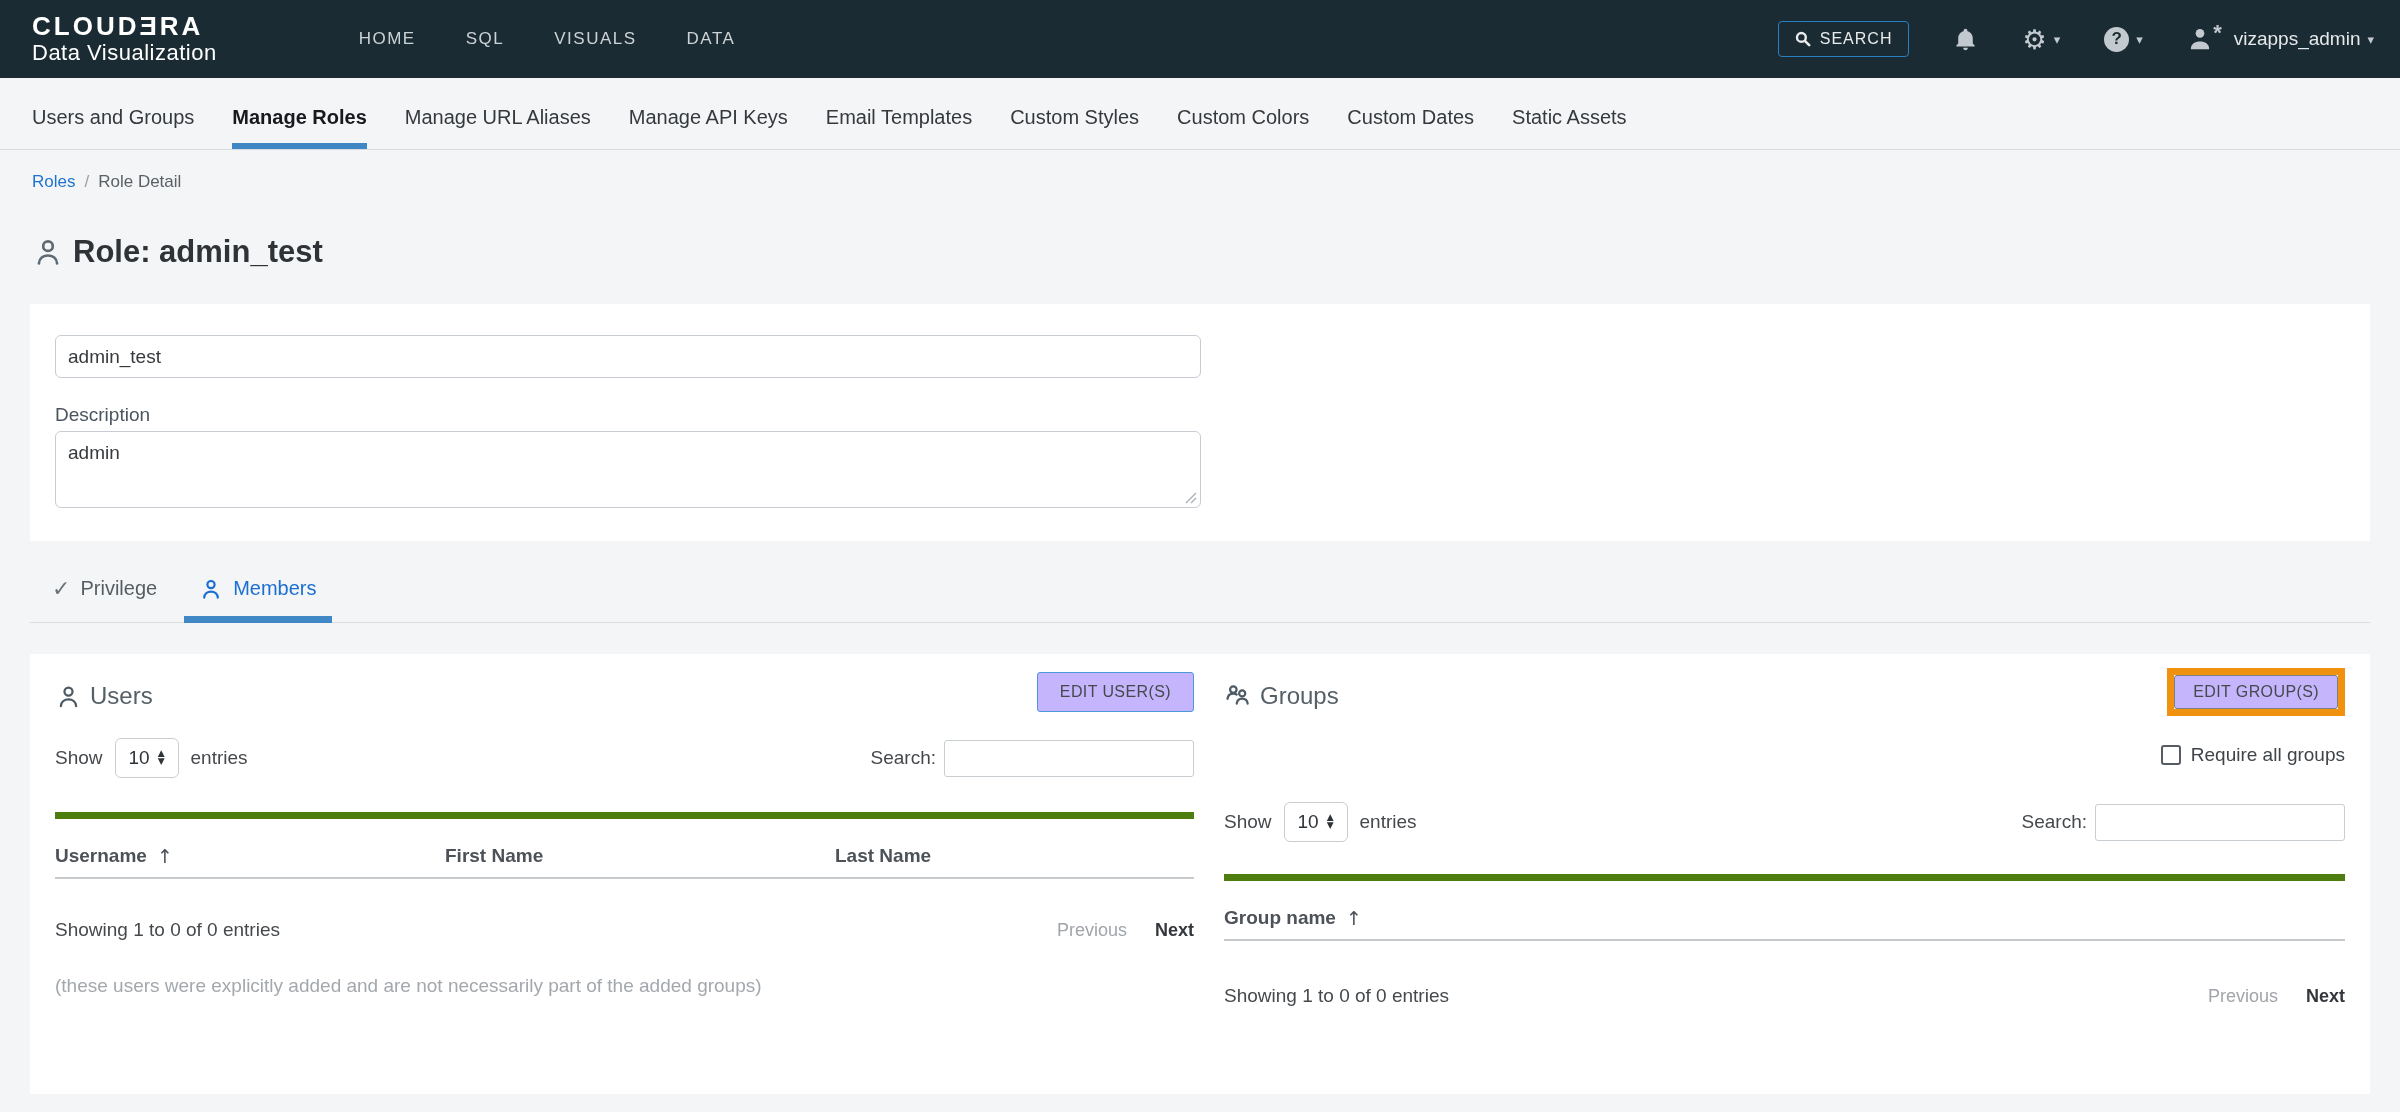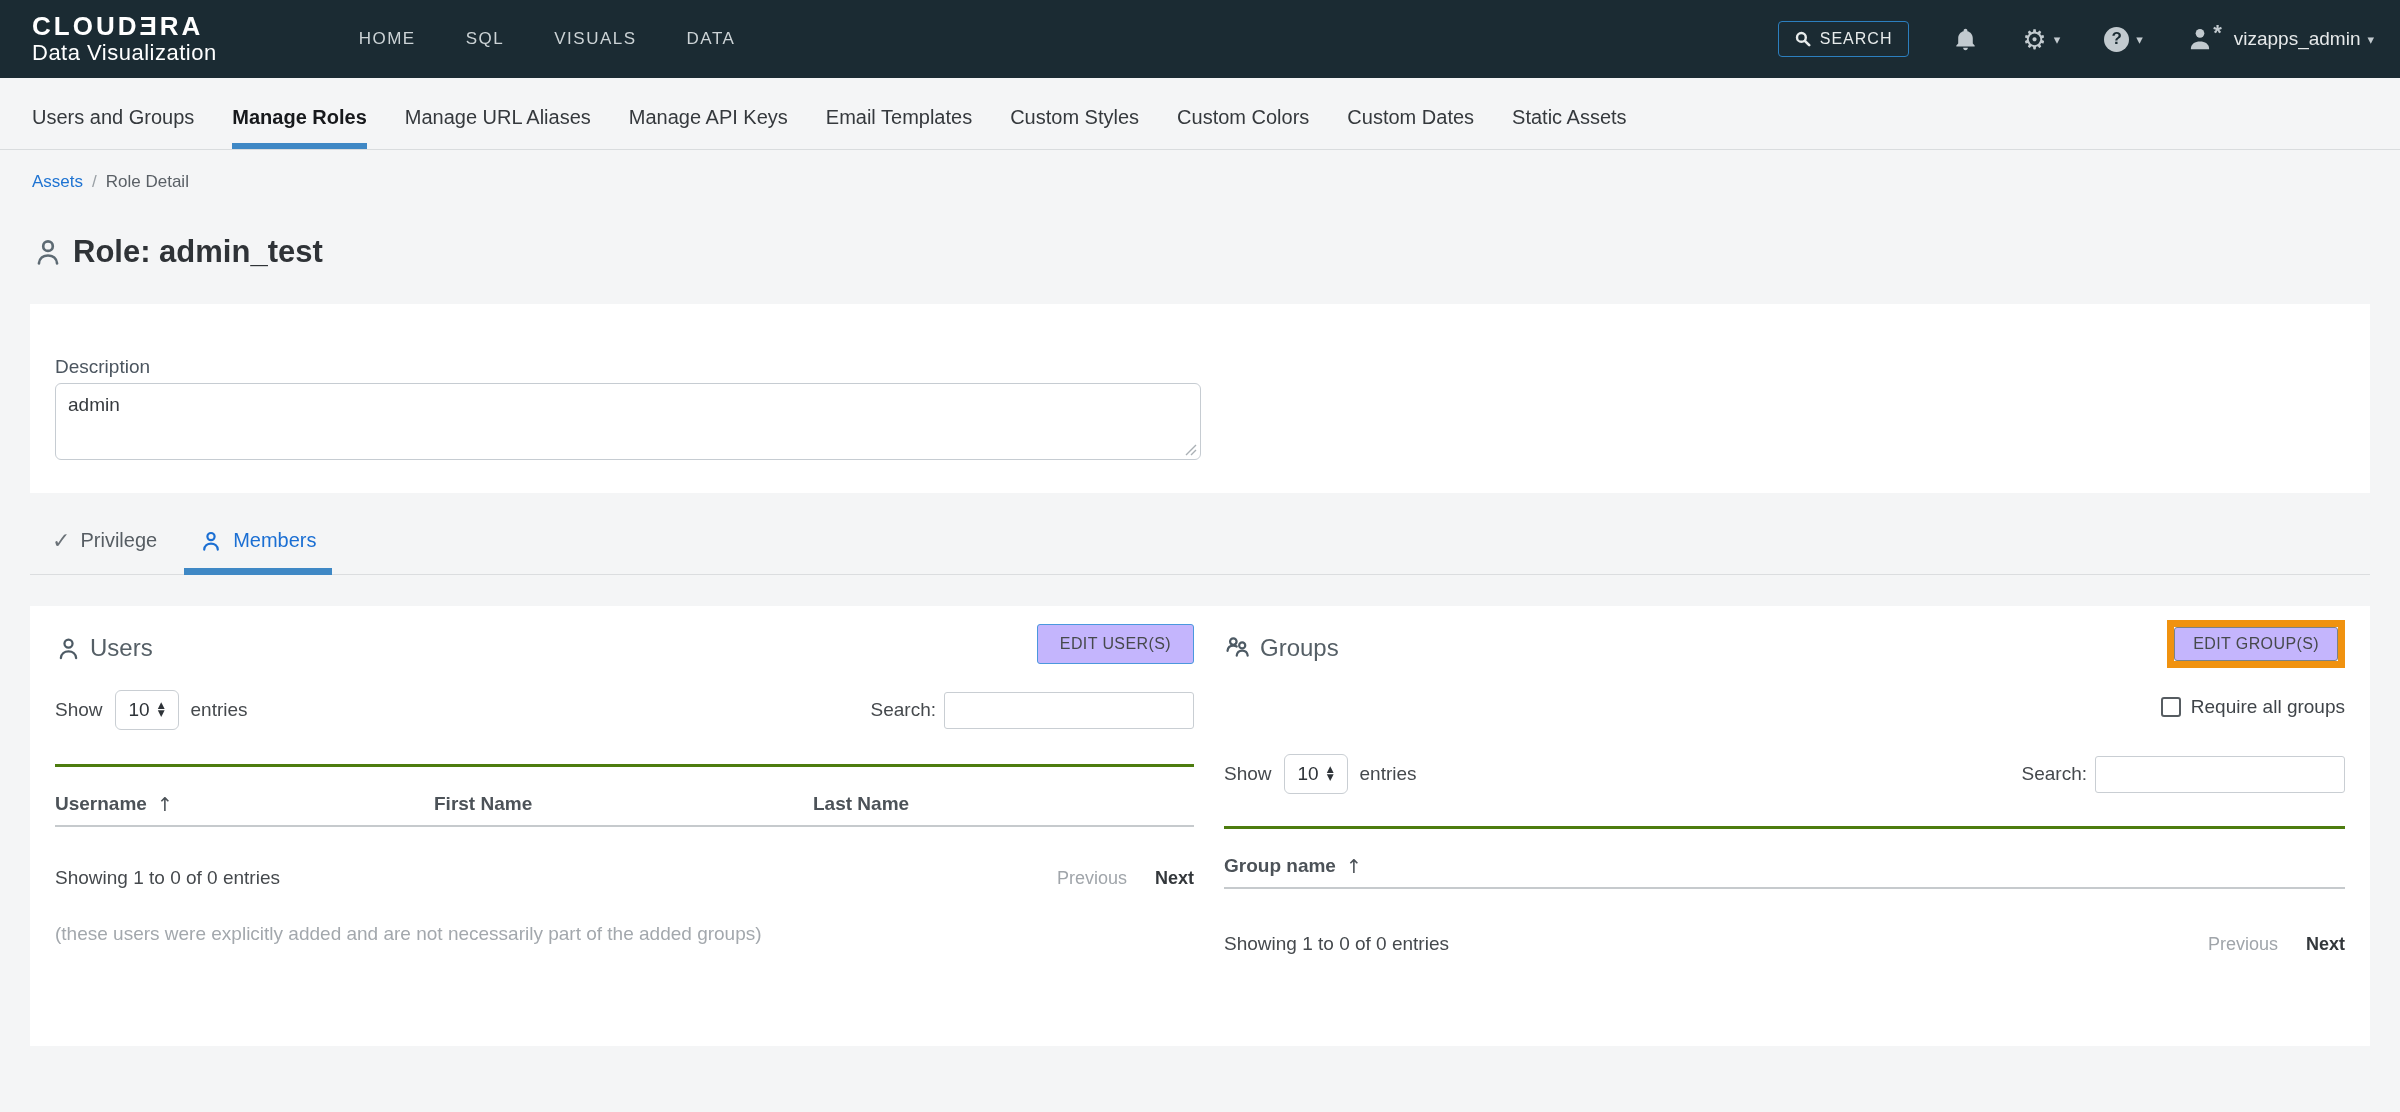--- a/index.html
+++ b/index.html
@@ -140,22 +140,22 @@
   .stepper { display: flex; flex-direction: column; line-height: .85; }
   .stepper span { font-size: 9px; color: #2e3338; }
   .search-wrap { display: flex; align-items: center; gap: 8px; font-size: 19px; color: #45494d; }
   .search-input {
     width: 250px; height: 37px; border: 1px solid #c9ced3; border-radius: 3px;
     background: #fff; padding: 0 10px; font-size: 18px;
     font-family: "Liberation Sans", sans-serif; color: #363a3e;
   }
 
   .thead {
-    border-top: 3px solid #4d7c0f; border-bottom: 2px solid #c6cacd;
-    padding: 26px 0 10px; display: grid;
+    border-top: 7px solid #4d7c0f; border-bottom: 2px solid #c6cacd;
+    padding: 26px 0 10px; display: grid; gap: 11px;
   }
   .users-thead { margin-top: 34px; grid-template-columns: 379px 379px 1fr; }
   .groups-thead { margin-top: 32px; grid-template-columns: 1fr; }
   .th { font-size: 19px; font-weight: bold; color: #4c5258; display: flex; align-items: center; gap: 10px; cursor: pointer; }
   .sort-arrow { font-weight: normal; font-size: 19px; color: #4c5258; }
 
   .pagination-row { display: flex; justify-content: space-between; align-items: center; }
   .users-pagination { margin-top: 40px; }
   .groups-pagination { margin-top: 44px; }
   .summary { font-size: 19px; color: #45494d; }
@@ -219,34 +219,35 @@
   <div class="tab">Manage URL Aliases</div>
   <div class="tab">Manage API Keys</div>
   <div class="tab">Email Templates</div>
   <div class="tab">Custom Styles</div>
   <div class="tab">Custom Colors</div>
   <div class="tab">Custom Dates</div>
   <div class="tab">Static Assets</div>
 </div>
 
 <div class="breadcrumb">
-  <a>Assets</a>
+  <a>Roles</a>
   <span class="crumb-sep">/</span>
   <span class="crumb-current">Role Detail</span>
 </div>
 
 <div class="page-title">
   <svg class="icon-person" width="32" height="32" viewBox="0 0 24 24" fill="none" stroke="currentColor" stroke-width="2" stroke-linecap="round">
       <circle cx="12" cy="7.6" r="3.6"></circle>
       <path d="M5.2 20.6c.3-3.8 3.2-6 6.8-6s6.5 2.2 6.8 6"></path>
     </svg>
   <span class="title-text">Role: admin_test</span>
 </div>
 
 <div class="card card-form">
+  <input class="text-input" type="text" value="admin_test" style="">
   <div class="field-label desc-label">Description</div>
   <div class="textarea" role="textbox">
     <span>admin</span>
     <svg class="resize-handle" viewBox="0 0 14 14">
         <path d="M3 13 L13 3 M8 13 L13 8" stroke="#aab0b5" stroke-width="1.4" fill="none"></path>
       </svg>
   </div>
 </div>
 
 <div class="detail-tabs">

